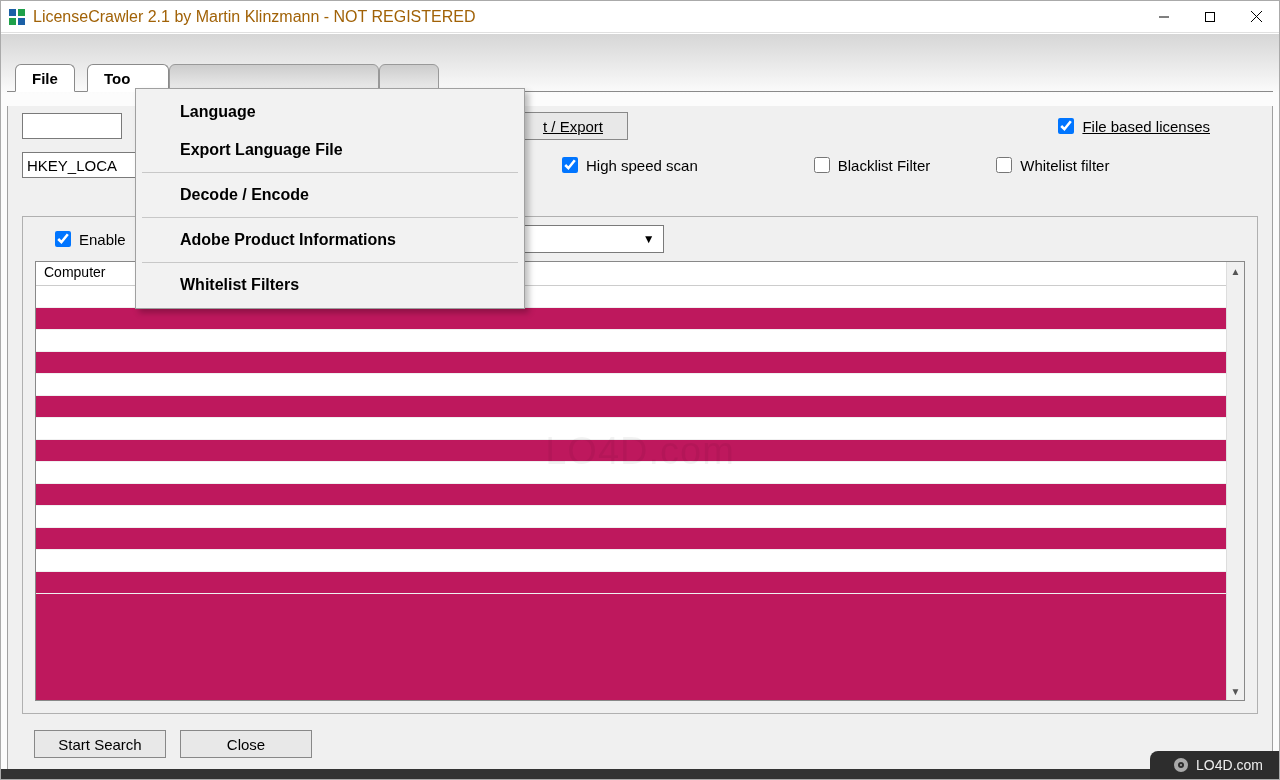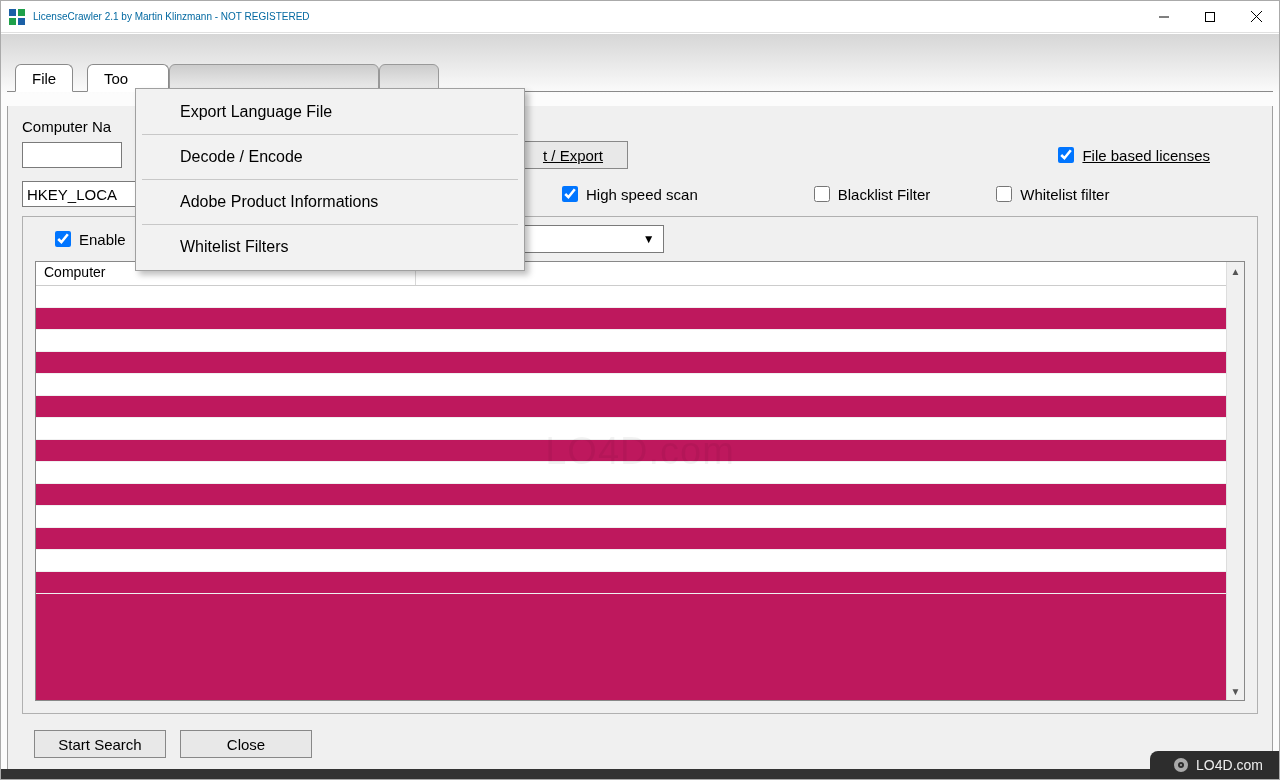--- a/index.html
+++ b/index.html
@@ -7,29 +7,29 @@
   .window { width:1280px; height:780px; position:relative; border:1px solid #aaa; overflow:hidden; }
 
   
   .titlebar { height:32px; display:flex; align-items:center; padding:0 0 0 8px; background:#fff; border-bottom:1px solid #e0e0e0; }
   .appicon { width:16px; height:16px; display:inline-block; margin-right:8px; position:relative; }
   .appicon .q { position:absolute; width:7px; height:7px; }
   .appicon .q1 { left:0; top:0; background:#1b60a6; }
   .appicon .q2 { left:9px; top:0; background:#1fa04a; }
   .appicon .q3 { left:0; top:9px; background:#1fa04a; }
   .appicon .q4 { left:9px; top:9px; background:#1b60a6; }
-  .title-text { color:#0369a1; font-size:10px; }
+  .title-text { color:#a16207; font-size:16px; }
   .winbtns { margin-left:auto; display:flex; }
   .winbtn { width:46px; height:32px; display:flex; align-items:center; justify-content:center; font-family:inherit; }
 
   
   .body-shell { position:absolute; left:0; right:0; top:33px; bottom:0; background:linear-gradient(to bottom, #d6d6d6, #fcfcfc 60px); padding:6px 6px; }
   
   
-  .menubar { position:relative; height:32px; margin-top:20px; }
+  .menubar { position:relative; height:32px; margin-top:20px;font-weight:bold; }
   .menubar::after { content:""; position:absolute; left:0; right:0; bottom:0; height:1px; background:#8a8a8a; }
   .menutab { position:absolute; bottom:0; height:28px; padding:0 16px; display:flex; align-items:center; background:#fff; border:1px solid #8a8a8a; border-bottom:1px solid #fff; border-top-left-radius:6px; border-top-right-radius:6px; font-size:15px; cursor:default; z-index:5; }
   .menutab.file { left:8px; }
   .menutab.tools { left:80px; width:82px; }
   .menutab-shadow { position:absolute; bottom:0; height:28px; background:linear-gradient(to bottom,#ccc,#eee); border:1px solid #999; border-top-left-radius:6px; border-top-right-radius:6px; z-index:1; }
   .sh1 { left:162px; width:210px; }
   .sh2 { left:372px; width:60px; }
 
   
   .dropdown { position:absolute; left:128px; top:28px; width:390px; background:#f2f2f2; border:1px solid #a0a0a0; box-shadow:4px 4px 6px rgba(0,0,0,0.25); z-index:50; padding:4px 0; }
@@ -115,34 +115,32 @@
       <div class="menutab file">
           <span>File</span>
         </div>
       <div class="menutab tools">
           <span>Too</span>
         </div>
       <div class="menutab-shadow sh1"></div>
       <div class="menutab-shadow sh2"></div>
 
       <div class="dropdown">
+        <div class="mi"><span>Language</span></div>
         <div class="mi"><span>Export Language File</span></div>
         <div class="sep"></div>
         <div class="mi"><span>Decode / Encode</span></div>
         <div class="sep"></div>
         <div class="mi"><span>Adobe Product Informations</span></div>
         <div class="sep"></div>
         <div class="mi"><span>Whitelist Filters</span></div>
       </div>
     </div>
 
     <div class="content">
-      <div class="row">
-        <span class="lbl">Computer Na</span>
-      </div>
       <div class="row" style="margin-top:-6px;text-decoration:underline;">
         <input class="txt small" style="width: 100px;" value="">
         <div style="flex:0 0 360px;"></div>
         <button class="btn" style="width:110px;"><span>t / Export</span></button>
         <div style="flex:1;"></div>
         <label class="chk">
           <input type="checkbox" checked="" style="">
           <span>File based licenses</span>
         </label>
         <div style="width:30px;"></div>

